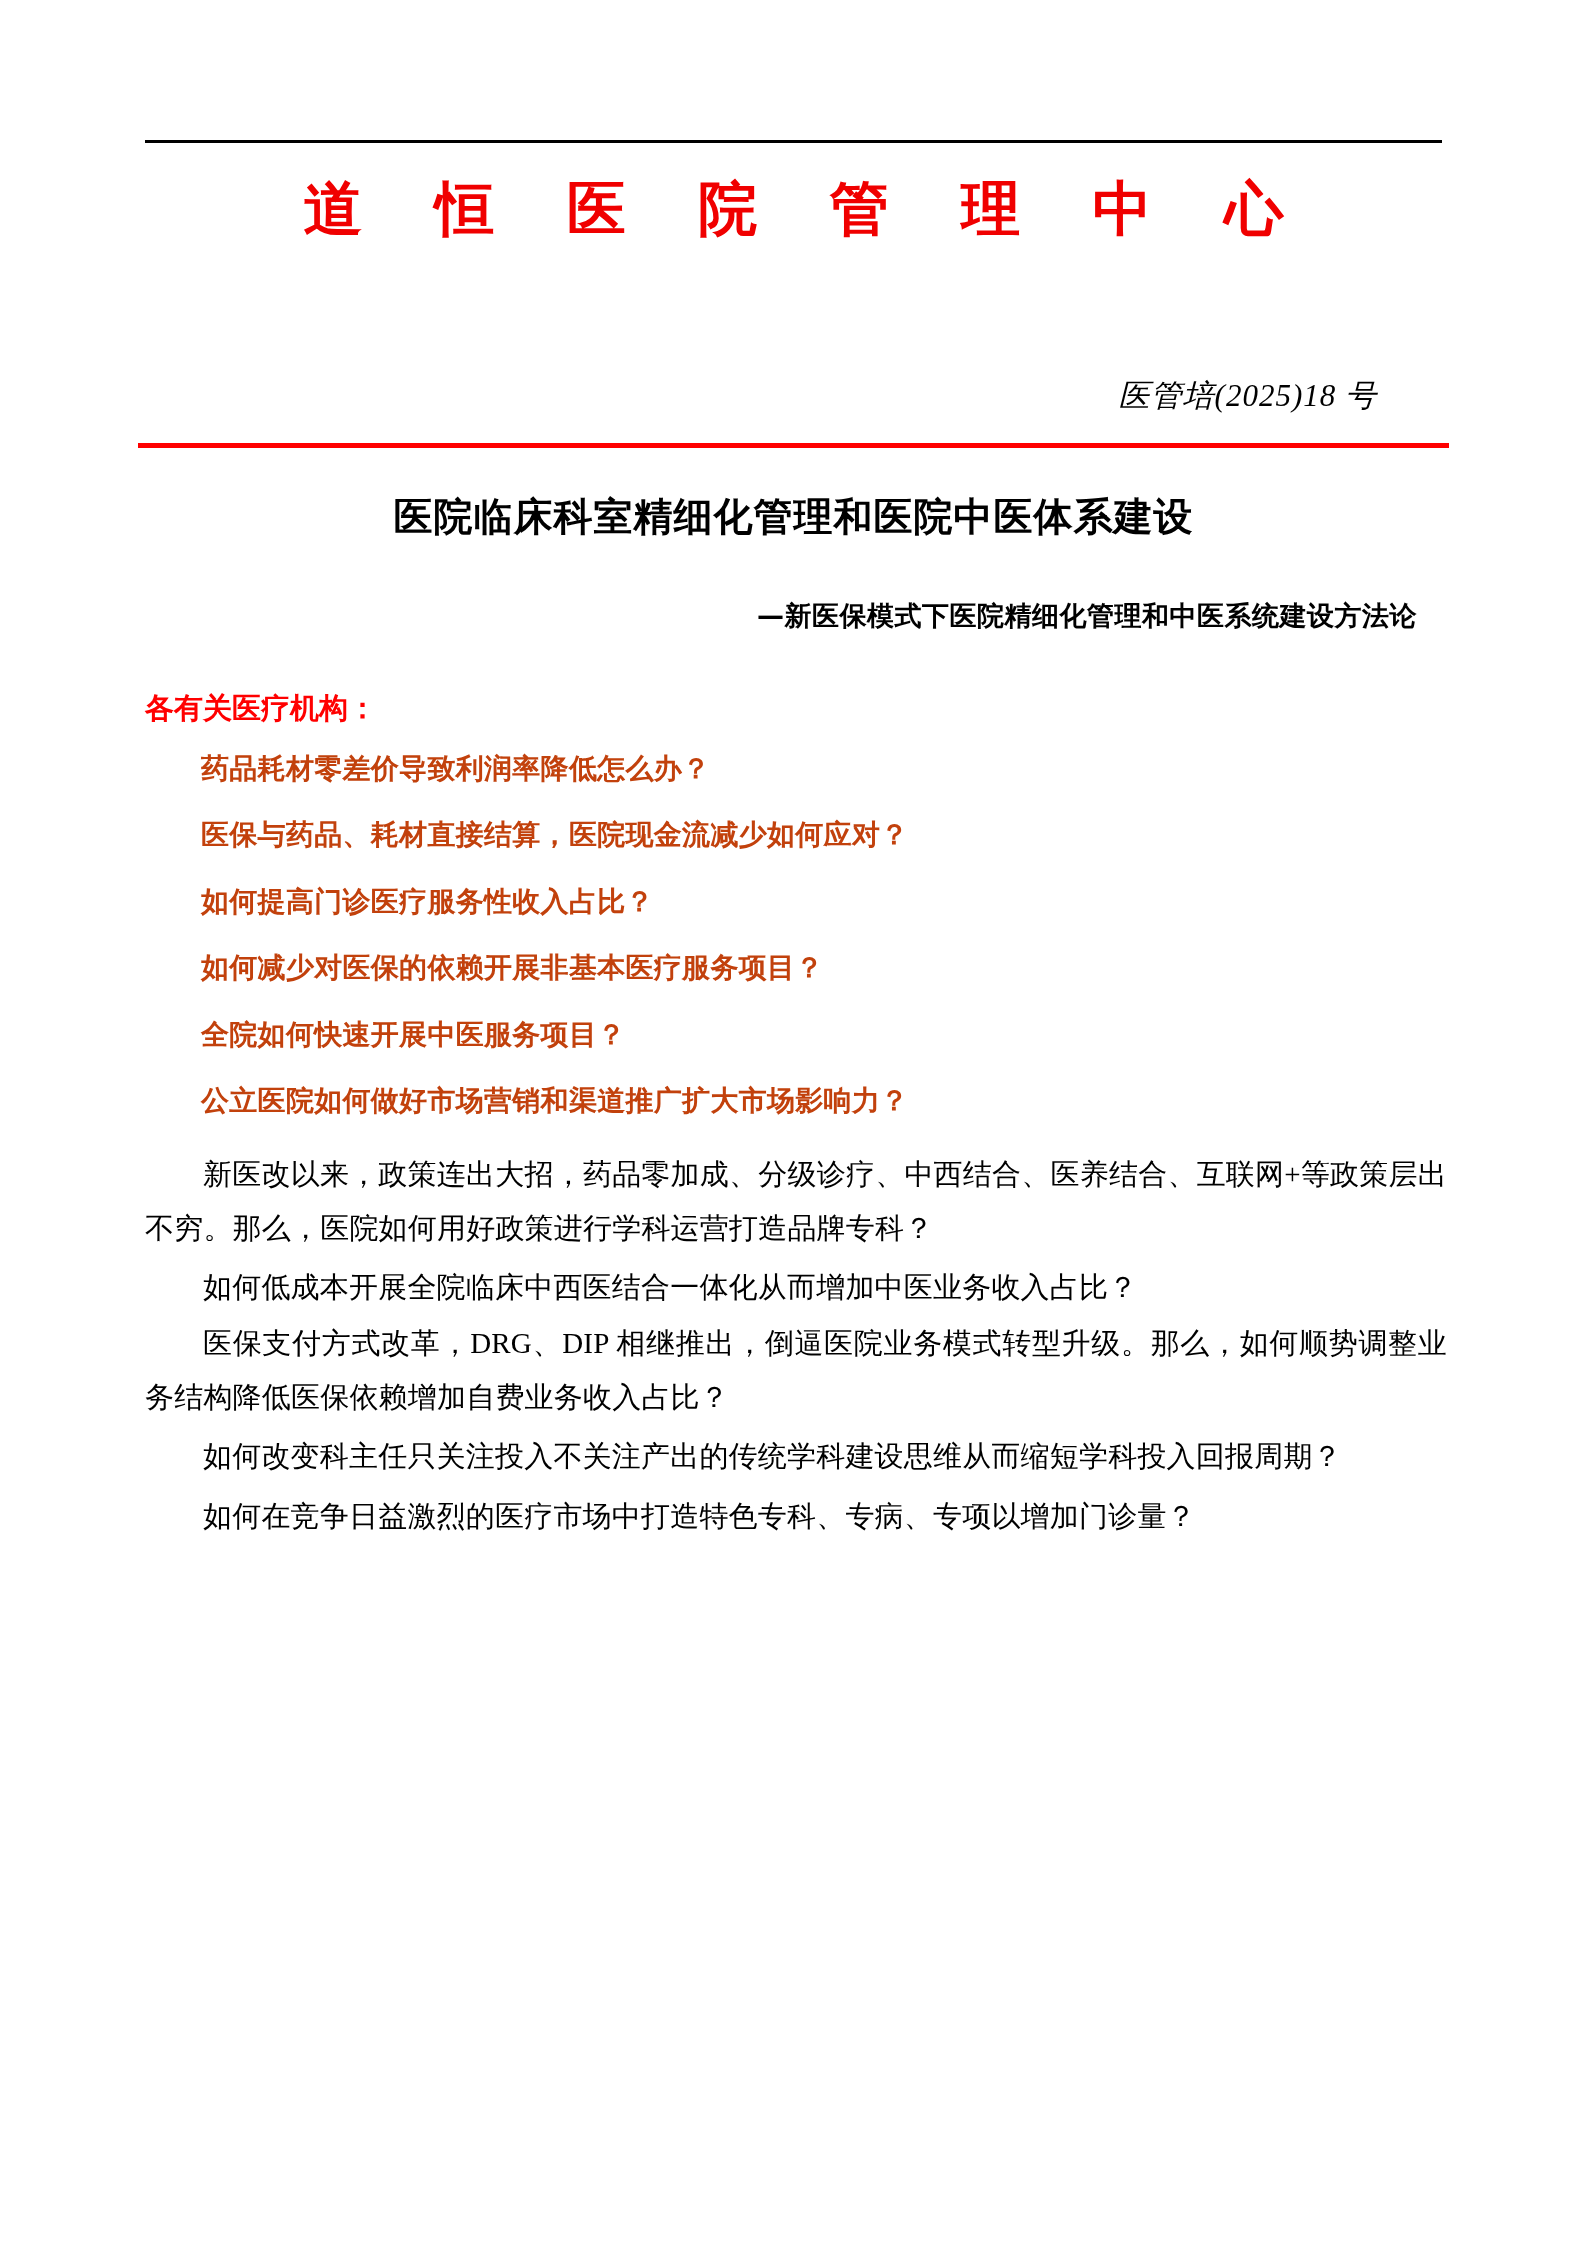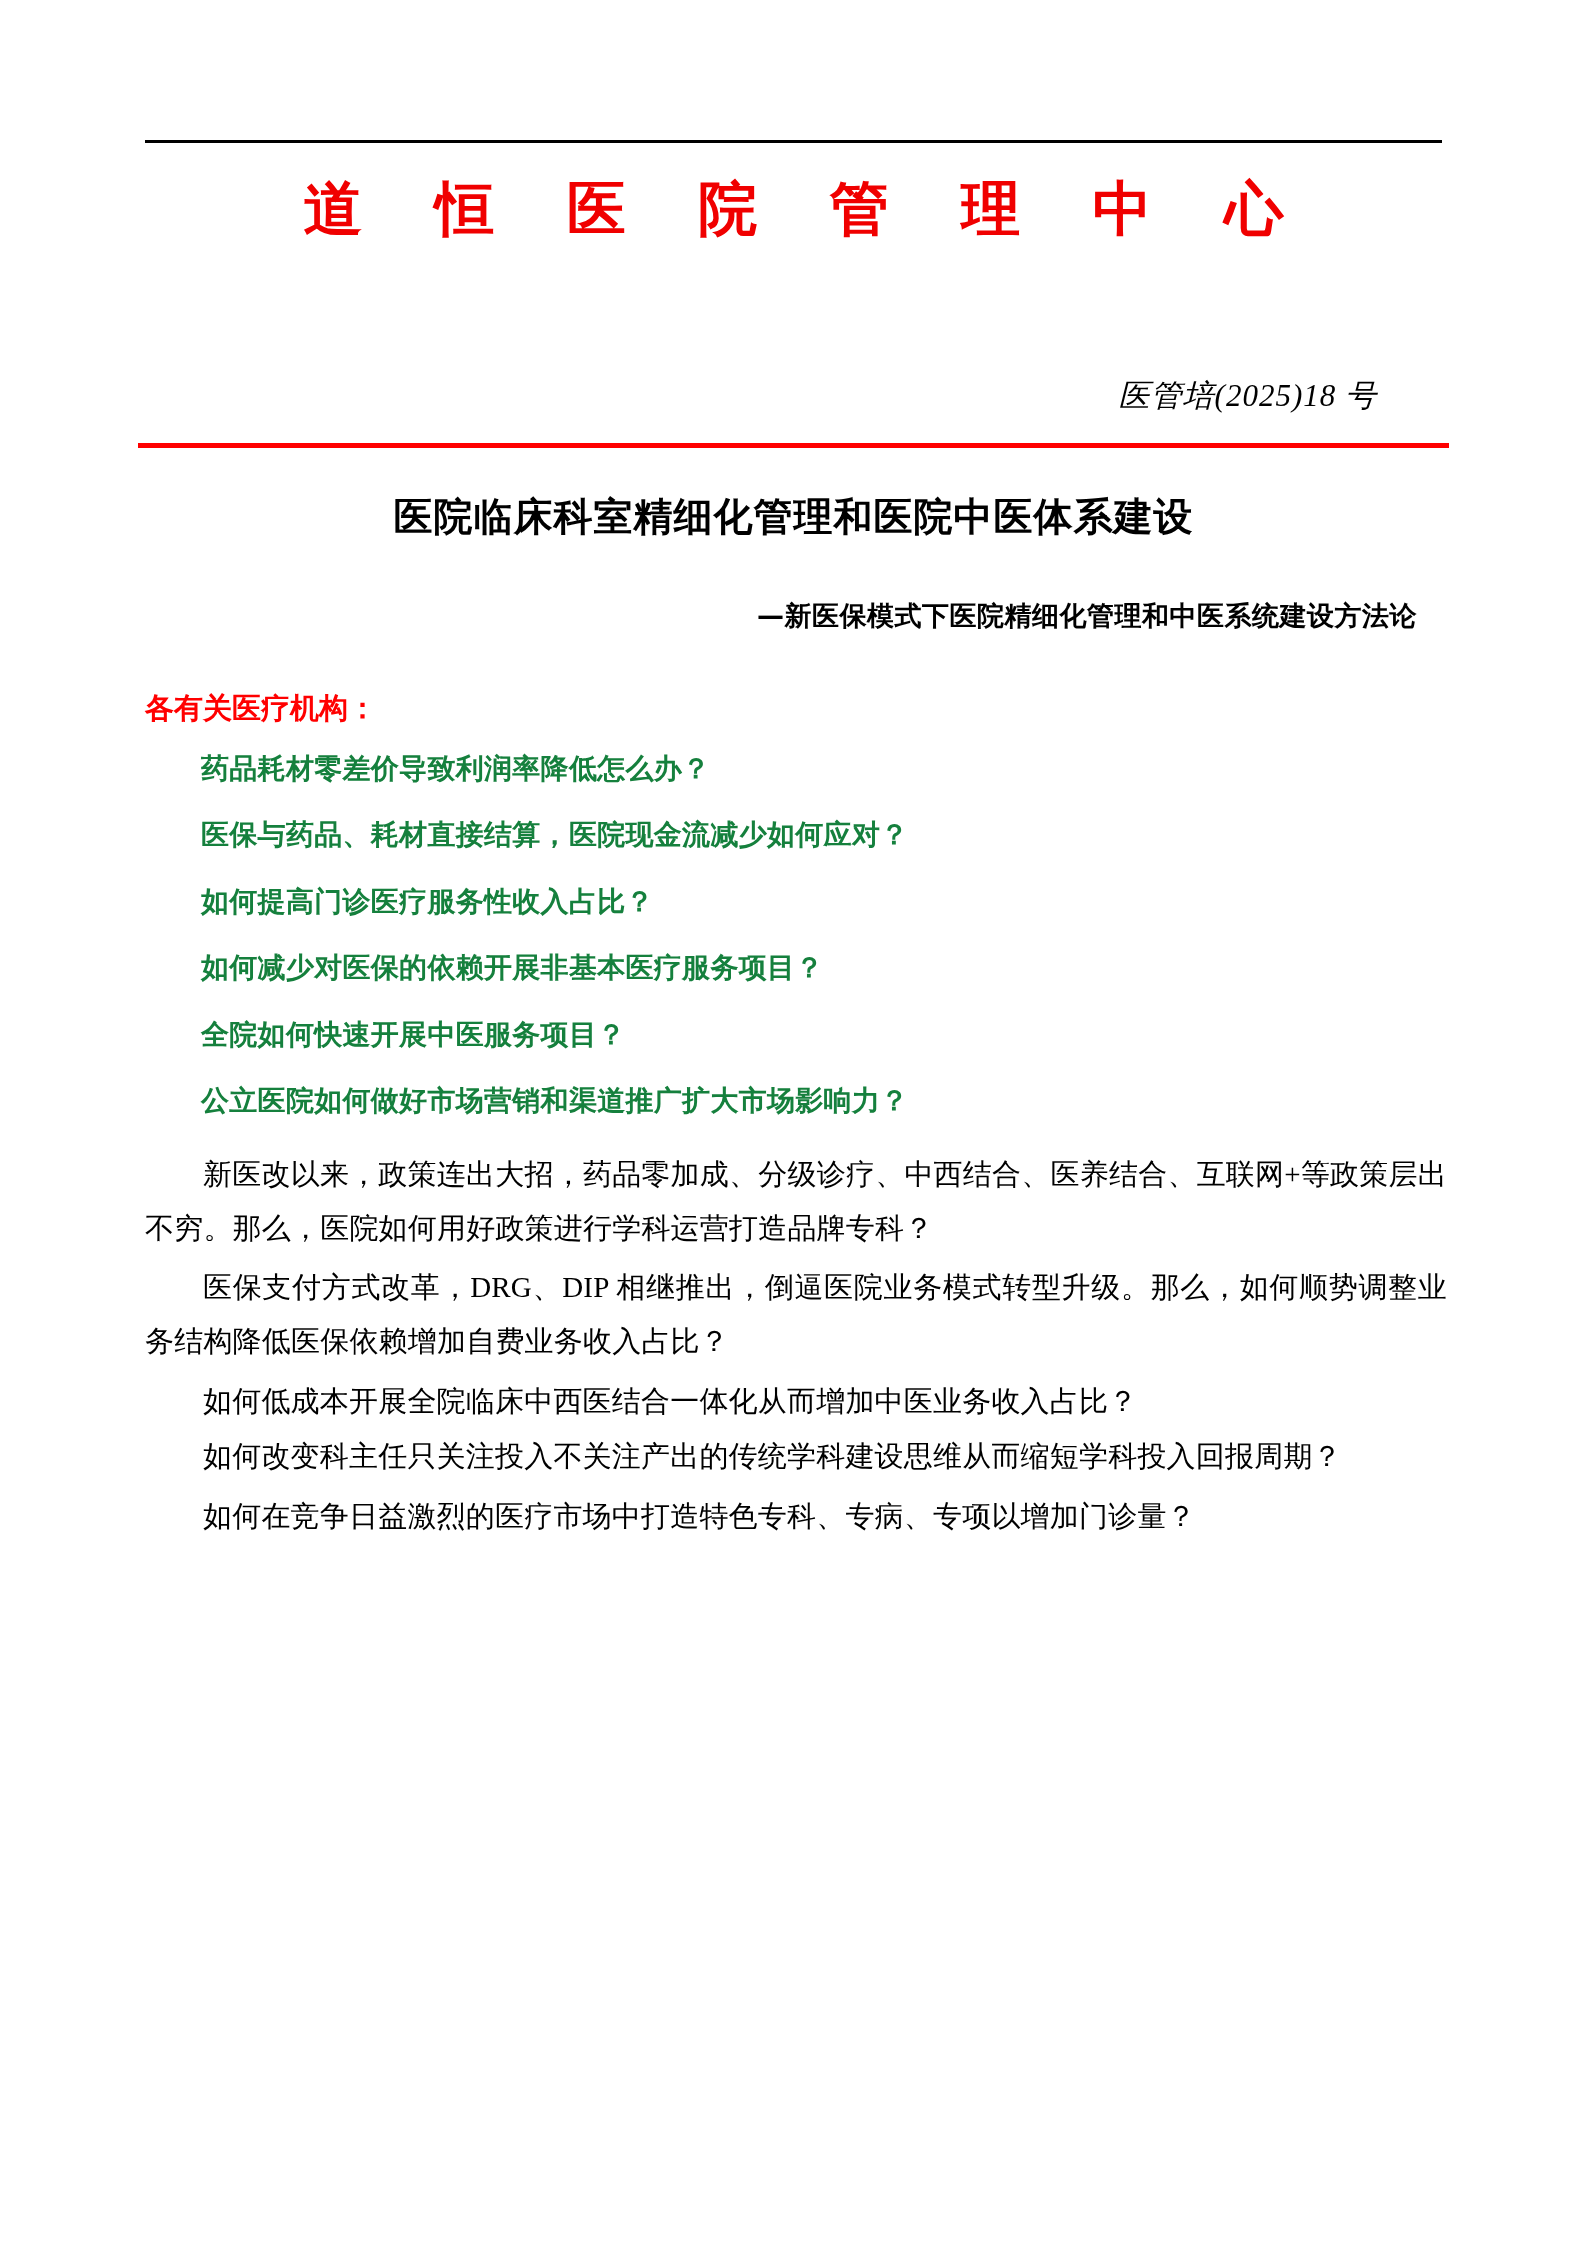--- a/index.html
+++ b/index.html
@@ -99,21 +99,21 @@
     font-family: "DejaVu Serif", "Liberation Serif", serif;
     margin: 7px 0 18px 0;
     line-height: 1.5;
   }
   .q-list {
     margin: 0;
     padding: 0;
     list-style: none;
   }
   .q-item {
-    color: #15803d;
+    color: #c2410c;
     font-weight: bold;
     font-size: 28px;
     font-family: "DejaVu Serif", "Liberation Serif", serif;
     text-indent: 56px;
     line-height: 1.45;
     margin-bottom: 26px;
     letter-spacing: 0.3px;
   }
   .para {
     font-size: 29px;
@@ -152,20 +152,20 @@
     <ul class="q-list">
       <li class="q-item">药品耗材零差价导致利润率降低怎么办？</li>
       <li class="q-item">医保与药品、耗材直接结算，医院现金流减少如何应对？</li>
       <li class="q-item">如何提高门诊医疗服务性收入占比？</li>
       <li class="q-item">如何减少对医保的依赖开展非基本医疗服务项目？</li>
       <li class="q-item">全院如何快速开展中医服务项目？</li>
       <li class="q-item">公立医院如何做好市场营销和渠道推广扩大市场影响力？</li>
     </ul>
 
     <p class="para">新医改以来，政策连出大招，药品零加成、分级诊疗、中西结合、医养结合、互联网+等政策层出不穷。那么，医院如何用好政策进行学科运营打造品牌专科？</p>
+    <p class="para tight">如何低成本开展全院临床中西医结合一体化从而增加中医业务收入占比？</p>
     <p class="para">医保支付方式改革，DRG、DIP 相继推出，倒逼医院业务模式转型升级。那么，如何顺势调整业务结构降低医保依赖增加自费业务收入占比？</p>
-    <p class="para tight">如何低成本开展全院临床中西医结合一体化从而增加中医业务收入占比？</p>
     <p class="para">如何改变科主任只关注投入不关注产出的传统学科建设思维从而缩短学科投入回报周期？</p>
     <p class="para tight">如何在竞争日益激烈的医疗市场中打造特色专科、专病、专项以增加门诊量？</p>
 
   </div>
 
 </div>
 
 </body></html>

